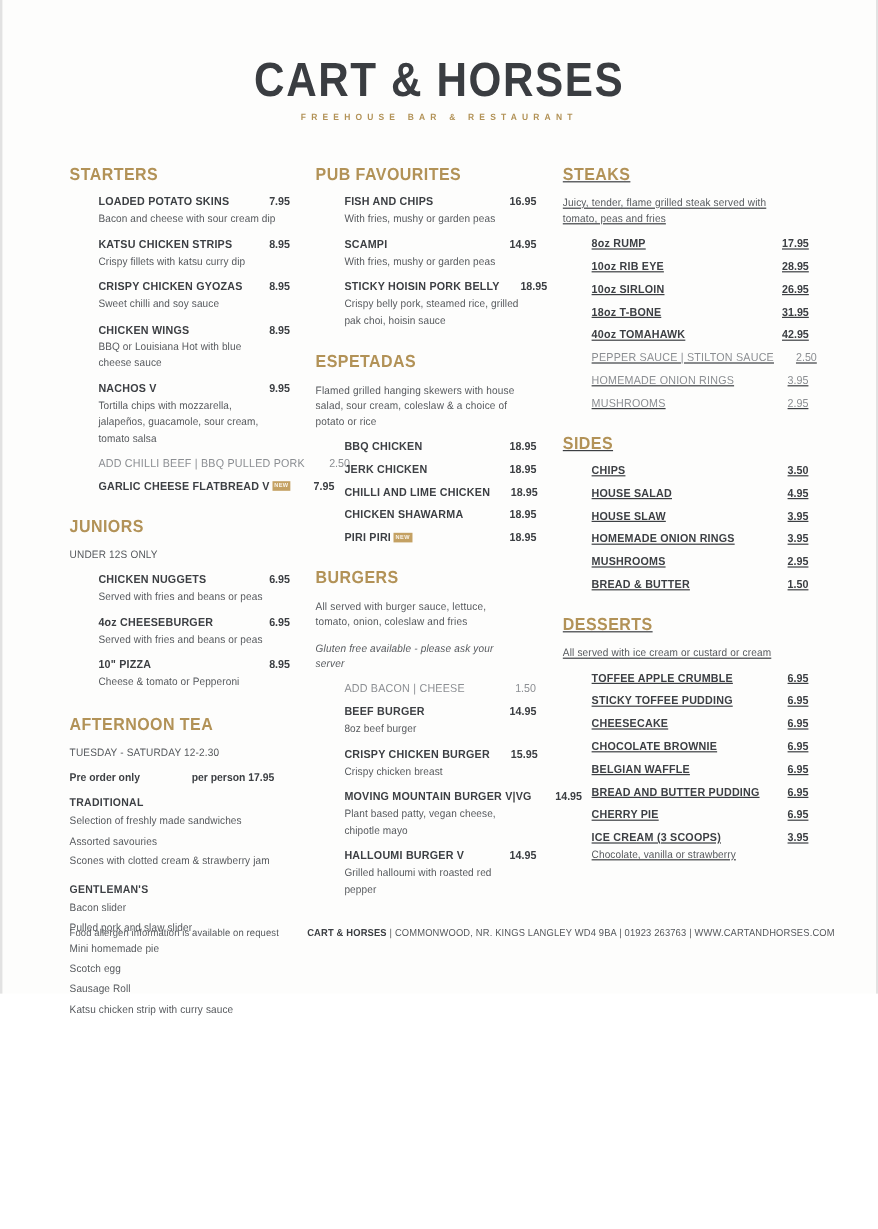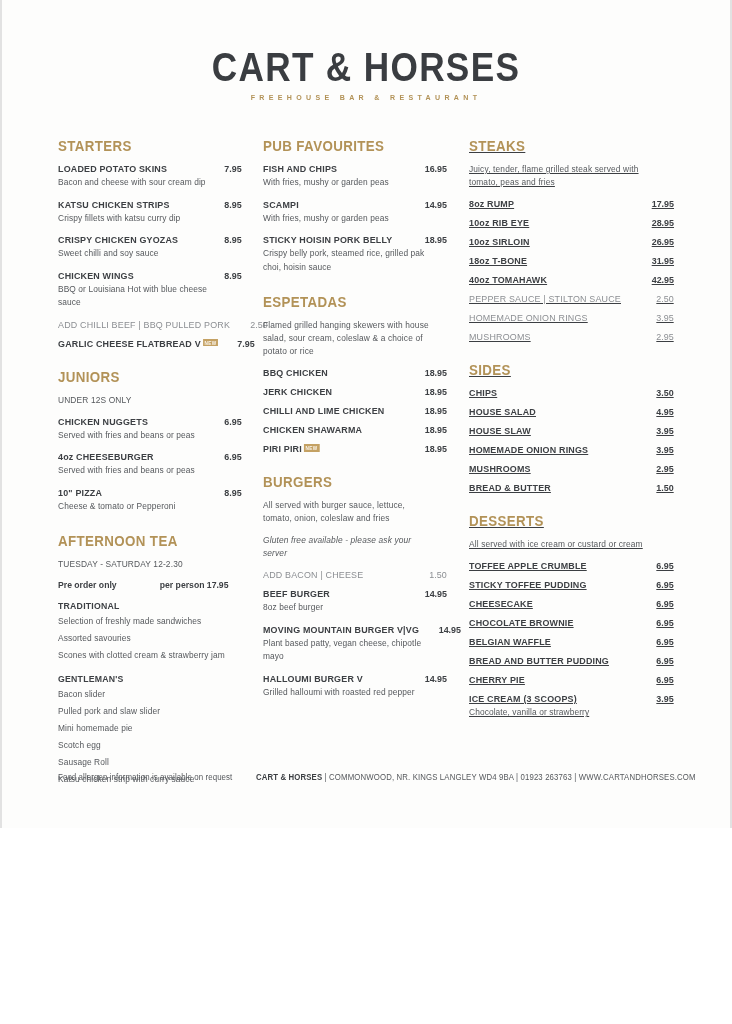--- a/index.html
+++ b/index.html
@@ -81,21 +81,21 @@
     color: #55585c;
     transform: scaleX(0.93);
     transform-origin: left center;
     letter-spacing: 0.15px;
     line-height: 1.45;
     margin-bottom: 9px;
   }
   .section-sub.italic { font-style: italic; }
 
   
-  .item { margin-bottom: 9px; }
+  .item { margin-bottom: 9px; margin-left: 24px; }
   .item.tight { margin-bottom: 8px; }
 
   .item-row {
     display: flex;
     align-items: baseline;
     justify-content: space-between;
     gap: 6px;
   }
   .item-name {
     font-family: "Liberation Sans Narrow", "Liberation Sans", sans-serif;
@@ -242,20 +242,27 @@
               <div class="item-price">8.95</div>
             </div>
             <div class="item-desc">Sweet chilli and soy sauce</div>
           </div>
           <div class="item">
             <div class="item-row">
               <div class="item-name"><span>CHICKEN WINGS</span></div>
               <div class="item-price">8.95</div>
             </div>
             <div class="item-desc">BBQ or Louisiana Hot with blue cheese sauce</div>
+          </div>
+          <div class="item">
+            <div class="item-row">
+              <div class="item-name"><span>NACHOS V</span></div>
+              <div class="item-price">9.95</div>
+            </div>
+            <div class="item-desc">Tortilla chips with mozzarella, jalapeños, guacamole, sour cream, tomato salsa</div>
           </div>
           <div class="item addon tight">
             <div class="item-row">
               <div class="item-name"><span>ADD CHILLI BEEF | BBQ PULLED PORK</span></div>
               <div class="item-price">2.50</div>
             </div>
           </div>
           <div class="item tight">
             <div class="item-row">
               <div class="item-name"><span>GARLIC CHEESE FLATBREAD V</span><span class="badge-new">NEW</span></div>
@@ -379,20 +386,27 @@
           </div>
           <div class="item">
             <div class="item-row">
               <div class="item-name"><span>BEEF BURGER</span></div>
               <div class="item-price">14.95</div>
             </div>
             <div class="item-desc">8oz beef burger</div>
           </div>
           <div class="item">
             <div class="item-row">
+              <div class="item-name"><span>CRISPY CHICKEN BURGER</span></div>
+              <div class="item-price">15.95</div>
+            </div>
+            <div class="item-desc">Crispy chicken breast</div>
+          </div>
+          <div class="item">
+            <div class="item-row">
               <div class="item-name"><span>MOVING MOUNTAIN BURGER V|VG</span></div>
               <div class="item-price">14.95</div>
             </div>
             <div class="item-desc">Plant based patty, vegan cheese, chipotle mayo</div>
           </div>
           <div class="item">
             <div class="item-row">
               <div class="item-name"><span>HALLOUMI BURGER V</span></div>
               <div class="item-price">14.95</div>
             </div>

